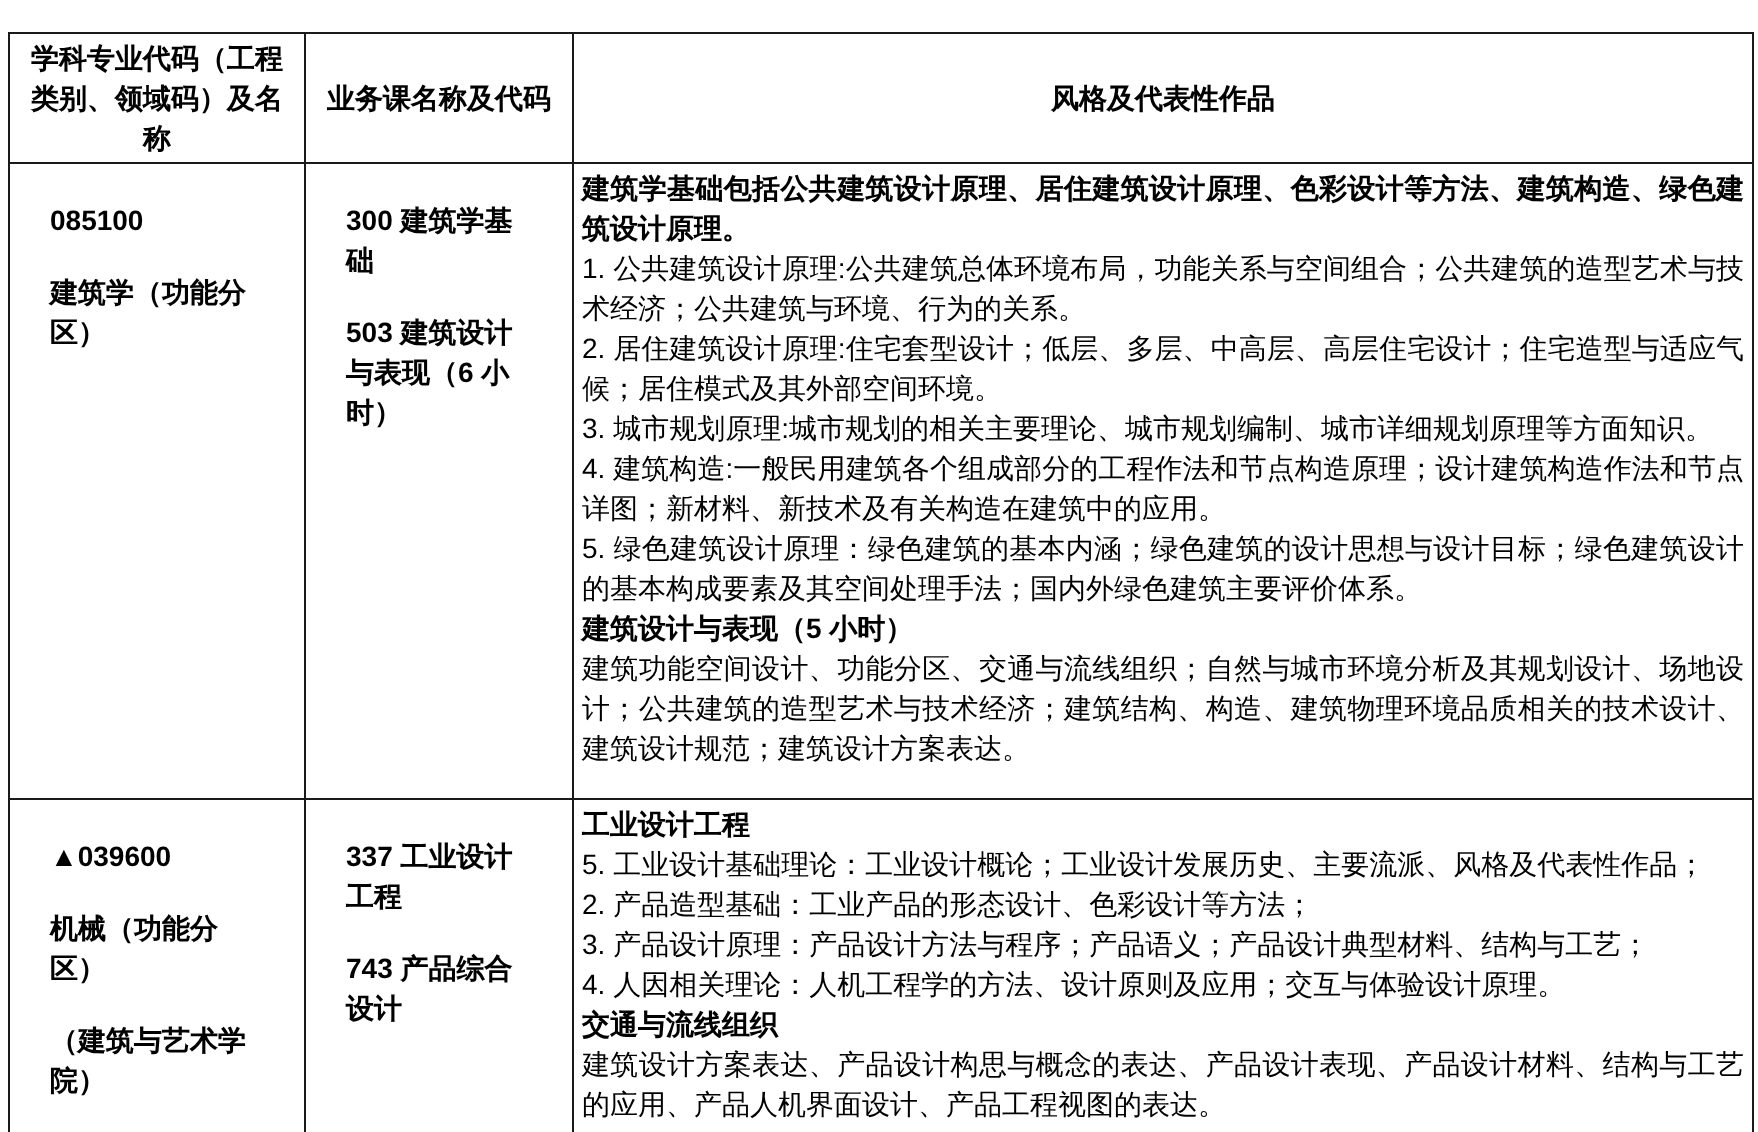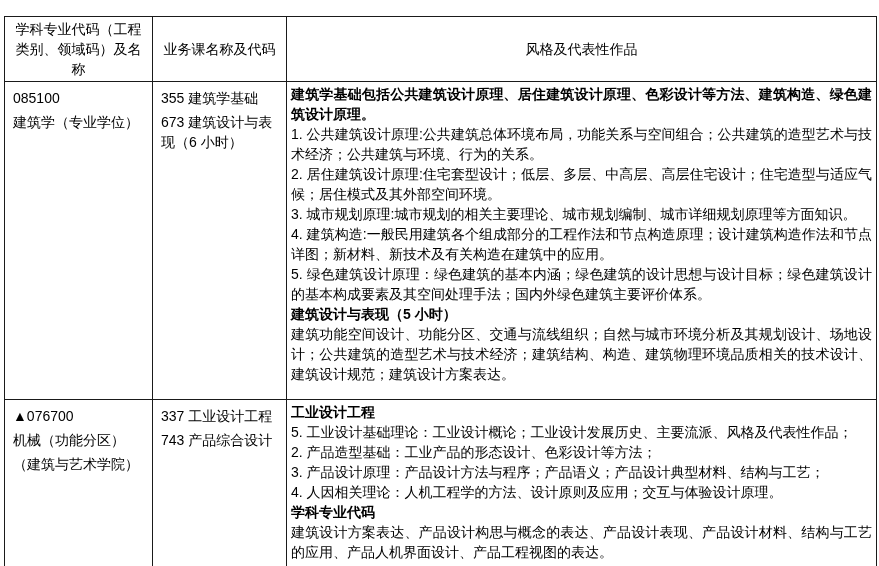--- a/index.html
+++ b/index.html
@@ -28,29 +28,29 @@
   .exam-table col.c3 { width: 590px; }
   .exam-table th, .exam-table td {
     border: 1px solid #1a1a1a;
     vertical-align: top;
     padding: 2px 4px 2px 4px;
     font-size: 14px;
     line-height: 20px;
     word-break: break-all;
   }
   .exam-table th {
-    font-weight: normal;
+    font-weight: bold;
     text-align: center;
     vertical-align: middle;
     height: 40px;
     padding: 2px 6px;
   }
   .exam-table tr.body-row-0 td { height: 313px; }
   .exam-table tr.body-row-1 td { height: 169px; }
-  .cell-line { margin: 4px; }
+  .cell-line { margin: 16px; font-weight: bold; }
   td.scope-cell { text-align: justify; }
   .scope-par { margin: 0; }
   .scope-par.bold { font-weight: bold; }
 </style>
 </head>
 <body>
 
 <table class="exam-table">
   <colgroup>
       <col class="c1">
@@ -61,51 +61,51 @@
     <tr>
       <th>学科专业代码（工程类别、领域码）及名称</th>
       <th>业务课名称及代码</th>
       <th>风格及代表性作品</th>
     </tr>
   </thead>
   <tbody id="table-body">
       <tr class="body-row-0">
     <td class="code-cell">
           <div class="cell-line">085100</div>
-          <div class="cell-line">建筑学（专业学位）</div>
+          <div class="cell-line">建筑学（功能分区）</div>
         </td>
     <td class="course-cell">
-          <div class="cell-line">355 建筑学基础</div>
-          <div class="cell-line">673 建筑设计与表现（6 小时）</div>
+          <div class="cell-line">300 建筑学基础</div>
+          <div class="cell-line">503 建筑设计与表现（6 小时）</div>
         </td>
     <td class="scope-cell">
           <p class="scope-par bold">建筑学基础包括公共建筑设计原理、居住建筑设计原理、色彩设计等方法、建筑构造、绿色建筑设计原理。</p>
           <p class="scope-par">1. 公共建筑设计原理:公共建筑总体环境布局，功能关系与空间组合；公共建筑的造型艺术与技术经济；公共建筑与环境、行为的关系。</p>
           <p class="scope-par">2. 居住建筑设计原理:住宅套型设计；低层、多层、中高层、高层住宅设计；住宅造型与适应气候；居住模式及其外部空间环境。</p>
           <p class="scope-par">3. 城市规划原理:城市规划的相关主要理论、城市规划编制、城市详细规划原理等方面知识。</p>
           <p class="scope-par">4. 建筑构造:一般民用建筑各个组成部分的工程作法和节点构造原理；设计建筑构造作法和节点详图；新材料、新技术及有关构造在建筑中的应用。</p>
           <p class="scope-par">5. 绿色建筑设计原理：绿色建筑的基本内涵；绿色建筑的设计思想与设计目标；绿色建筑设计的基本构成要素及其空间处理手法；国内外绿色建筑主要评价体系。</p>
           <p class="scope-par bold">建筑设计与表现（5 小时）</p>
           <p class="scope-par">建筑功能空间设计、功能分区、交通与流线组织；自然与城市环境分析及其规划设计、场地设计；公共建筑的造型艺术与技术经济；建筑结构、构造、建筑物理环境品质相关的技术设计、建筑设计规范；建筑设计方案表达。</p>
         </td>
   </tr>
       <tr class="body-row-1">
     <td class="code-cell">
-          <div class="cell-line">▲076700</div>
+          <div class="cell-line">▲039600</div>
           <div class="cell-line">机械（功能分区）</div>
           <div class="cell-line">（建筑与艺术学院）</div>
         </td>
     <td class="course-cell">
           <div class="cell-line">337 工业设计工程</div>
           <div class="cell-line">743 产品综合设计</div>
         </td>
     <td class="scope-cell">
           <p class="scope-par bold">工业设计工程</p>
           <p class="scope-par">5. 工业设计基础理论：工业设计概论；工业设计发展历史、主要流派、风格及代表性作品；</p>
           <p class="scope-par">2. 产品造型基础：工业产品的形态设计、色彩设计等方法；</p>
           <p class="scope-par">3. 产品设计原理：产品设计方法与程序；产品语义；产品设计典型材料、结构与工艺；</p>
           <p class="scope-par">4. 人因相关理论：人机工程学的方法、设计原则及应用；交互与体验设计原理。</p>
-          <p class="scope-par bold">学科专业代码</p>
+          <p class="scope-par bold">交通与流线组织</p>
           <p class="scope-par">建筑设计方案表达、产品设计构思与概念的表达、产品设计表现、产品设计材料、结构与工艺的应用、产品人机界面设计、产品工程视图的表达。</p>
         </td>
   </tr>
     </tbody>
 </table>
 
 </body></html>

